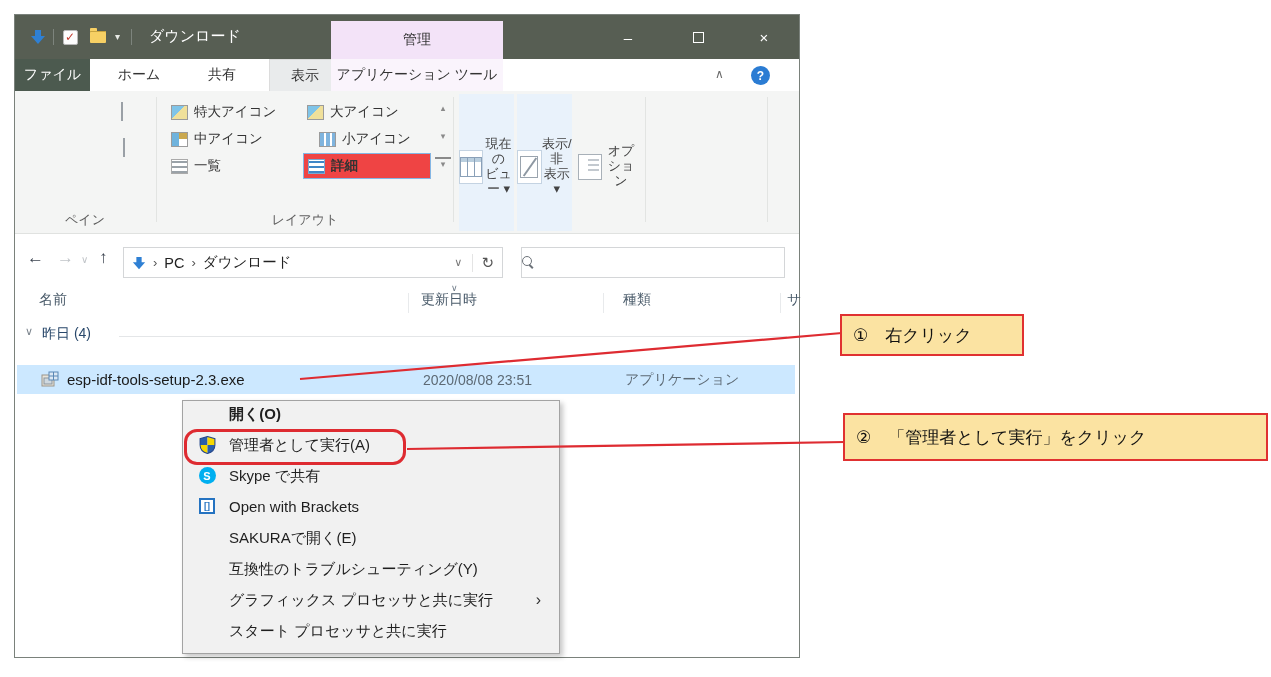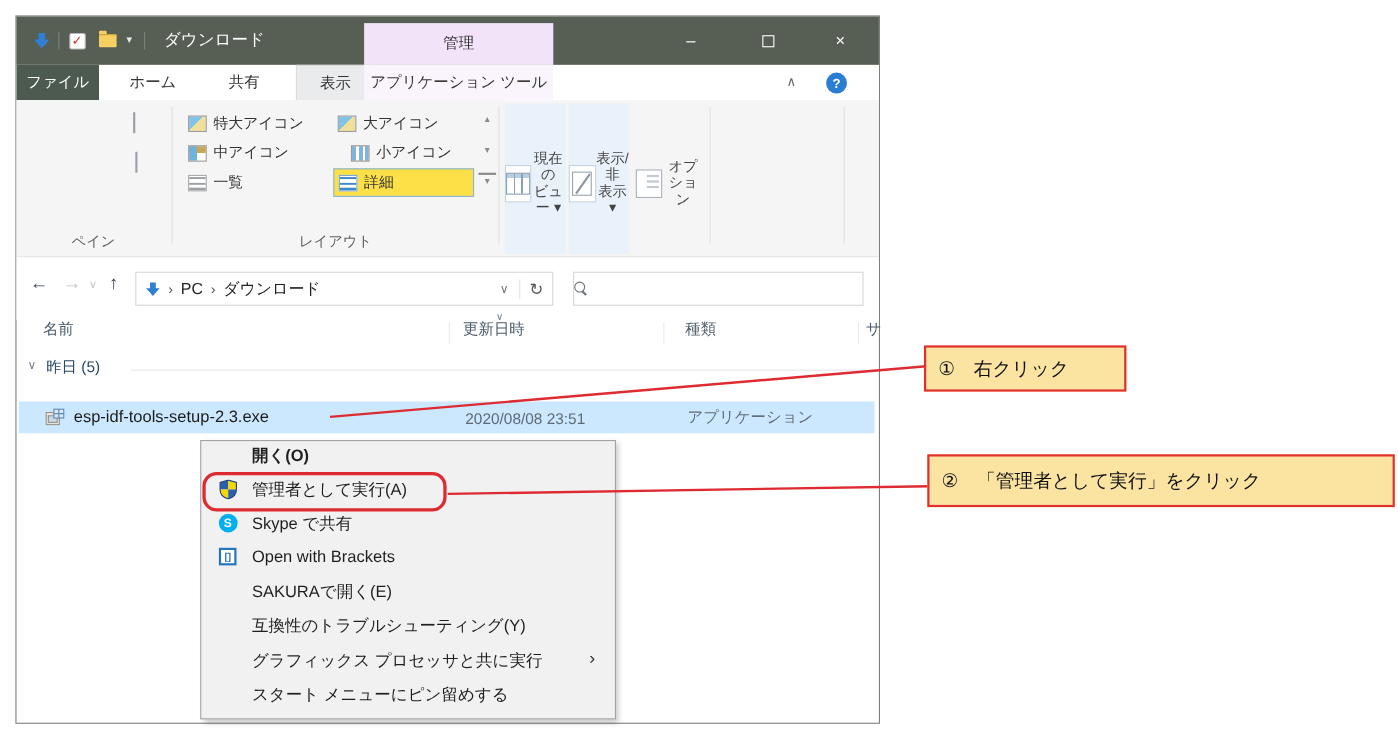--- a/index.html
+++ b/index.html
@@ -43,21 +43,21 @@
   .rib-sep { top:6px; height:125px; width:1px; background:#e2e4e2; }
   .grp-label { color:#5e5e5e; font-size:13px; text-align:center; }
   .bigbtn { display:flex; flex-direction:column; align-items:center; }
   .navpane-icon { width:44px; height:38px; background:#fff; border:1px solid #979b97; position:relative; }
   .navpane-icon:before { content:""; position:absolute; left:0; top:0; bottom:0; width:45%; background:#2f8ae0; }
   .bigbtn-label { font-size:13px; color:#444; line-height:15px; text-align:center; margin-top:4px; }
   .smallpane { width:26px; height:22px; background:#fff; border:1px solid #9aa0a6; position:relative; }
   .smallpane:before { content:""; position:absolute; right:0; top:0; bottom:0; width:42%; background:#2f8ae0; }
 
   .gal-item { height:26px; display:flex; align-items:center; font-size:13.5px; color:#333; padding-left:4px; }
-  .gal-item.selected { background:#fde047; border:1px solid #84b6e4; }
+  .gal-item.selected { background:#ef4444; border:1px solid #84b6e4;font-weight:bold; }
   .gal-icon { width:17px; height:15px; margin-right:6px; flex:none; border:1px solid #9b9b9b;
               background:linear-gradient(135deg,#7fc4e8 0 45%,#f0e09a 45% 100%); }
   .gal-icon.grid4 { background:
       linear-gradient(#fff,#fff) , #fff; border:1px solid #9b9b9b; background:#fff;
       background-image:linear-gradient(90deg,#6fb3dd 0 45%,transparent 45%),linear-gradient(#caa84f 0 45%,transparent 45%); }
   .gal-icon.grid9 { background:#fff;
       background-image:repeating-linear-gradient(90deg,#7fb4de 0 4px,#fff 4px 6px),repeating-linear-gradient(#d3b35c 0 4px,#fff 4px 6px); }
   .gal-icon.list-gray { background:#fff; border:1px solid #aaa;
       background-image:repeating-linear-gradient(#9aa2a8 0 2px,transparent 2px 5px); background-size:100% 14px; background-position:0 1px; }
   .gal-icon.list-blue { background:#fff; border:1px solid #7ba7cf;
@@ -270,21 +270,21 @@
     <span class="abs col-head" style="left:24px">名前</span>
     <span class="abs sort-chip" style="left:436px">∨</span>
     <span class="abs col-head" style="left:406px">更新日時</span>
     <span class="abs col-head" style="left:608px">種類</span>
     <span class="abs col-head" style="left:772px">サ</span>
     <span class="abs col-sep" style="left:393px"></span>
     <span class="abs col-sep" style="left:588px"></span>
     <span class="abs col-sep" style="left:765px"></span>
 
     <span class="abs group-row group-chevron" style="left:10px">∨</span>
-    <span class="abs group-row" style="left:27px">昨日 (5)</span>
+    <span class="abs group-row" style="left:27px">昨日 (4)</span>
     <span class="abs group-rule" style="left:104px; width:668px;"></span>
 
     <div class="abs file-row">
       <span style="margin-left:24px; display:flex;">
         <svg width="18" height="17" viewBox="0 0 18 17">
           <rect x="1" y="4" width="12" height="11" fill="#e8e4da" stroke="#9a948a"></rect>
           <rect x="3" y="7" width="8" height="6" fill="#cfd8df" stroke="#8b959d"></rect>
           <rect x="8" y="1" width="9" height="8" fill="#dce9f5" stroke="#5b88b5"></rect>
           <line x1="12.5" y1="1" x2="12.5" y2="9" stroke="#5b88b5"></line>
           <line x1="8" y1="5" x2="17" y2="5" stroke="#5b88b5"></line>
@@ -335,21 +335,21 @@
       <span>SAKURAで開く(E)</span>
     </div>
     <div class="menu-item noicon">
       <span>互換性のトラブルシューティング(Y)</span>
     </div>
     <div class="menu-item noicon">
       <span>グラフィックス プロセッサと共に実行</span>
       <span class="submenu-arrow">›</span>
     </div>
     <div class="menu-item noicon">
-      <span>スタート メニューにピン留めする</span>
+      <span>スタート プロセッサと共に実行</span>
     </div>
   </div>
 
   <svg id="anno-lines" class="abs">
     <line x1="300" y1="379" x2="842" y2="333" stroke="#de2b31" stroke-width="2.2"></line>
     <line x1="407" y1="449" x2="845" y2="442" stroke="#de2b31" stroke-width="2.2"></line>
   </svg>
 
   <div id="red-rect" class="abs"></div>
 

